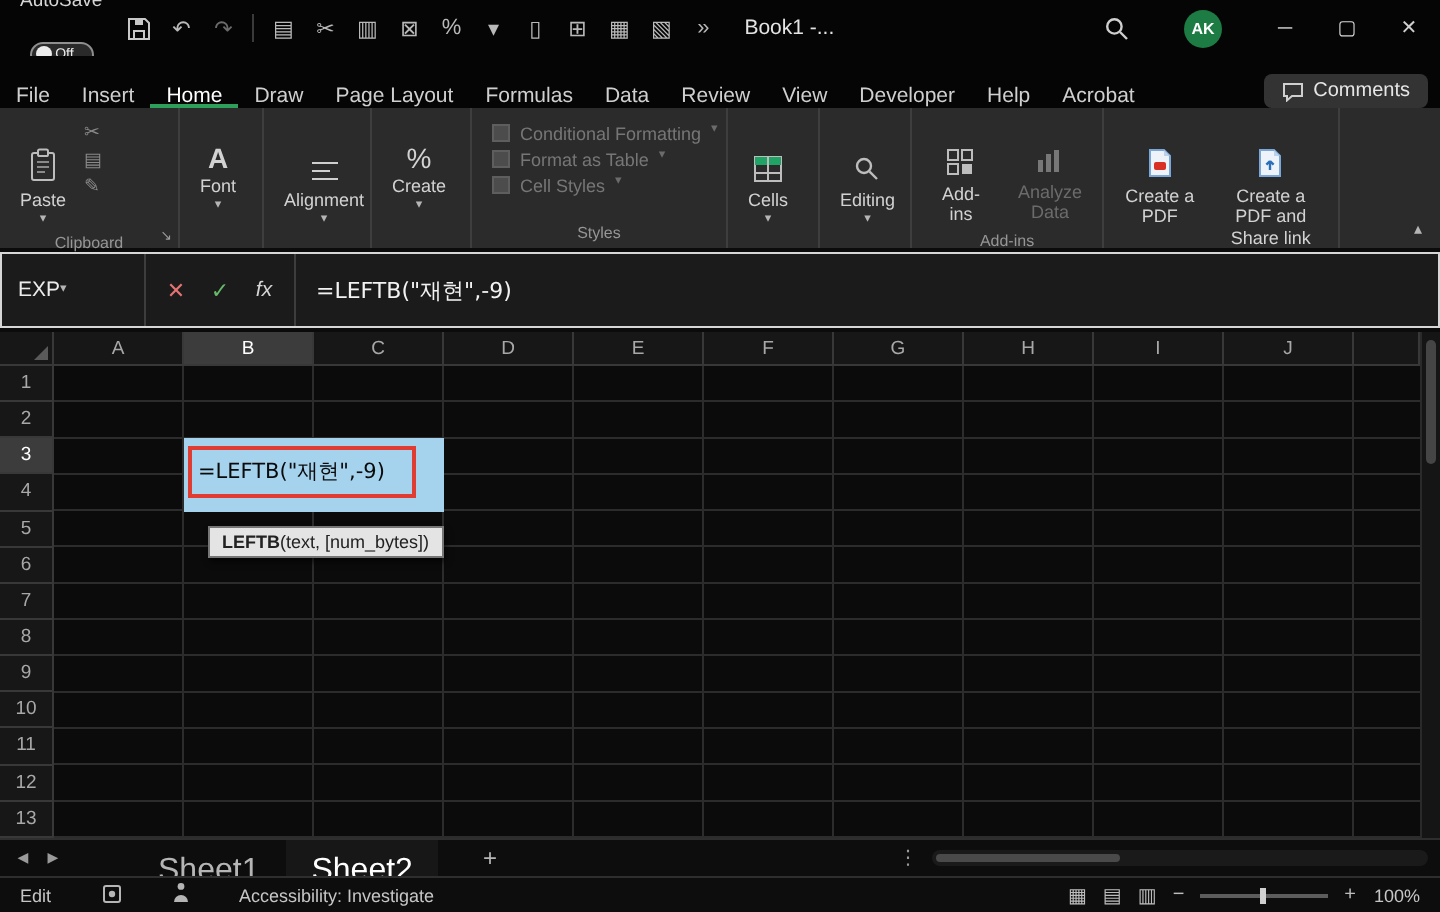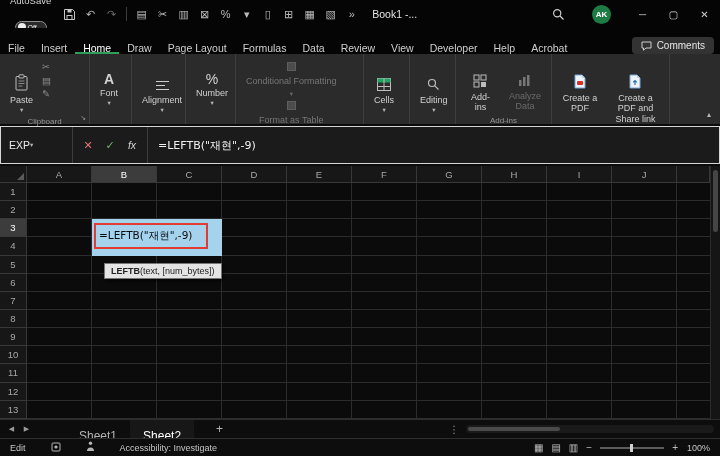--- a/index.html
+++ b/index.html
@@ -38,21 +38,21 @@
   .rbody{flex:1;display:flex;align-items:flex-start;padding:3px 4px 0;}
   .rbody.center{align-items:center;padding-top:0;}
   .glabel{font-size:8px;color:#969696;text-align:center;padding:0 8px 3px;white-space:nowrap;}
   .bigbtn{display:flex;flex-direction:column;align-items:center;gap:2px;padding:3px 6px;font-size:9px;
           color:#d2d2d2;text-align:center;line-height:1.15;white-space:pre-line;}
   .bigbtn .bicon{font-size:14px;line-height:1;}
   .chev{font-size:6.5px;color:#b5b5b5;line-height:1;}
   .ministack{display:flex;flex-direction:column;gap:4px;padding:5px 3px;font-size:9.5px;color:#8a8a8a;line-height:1;}
   .launcher{position:absolute;right:3px;bottom:2px;font-size:7px;color:#9a9a9a;}
   .stylecol{display:flex;flex-direction:column;justify-content:flex-start;gap:3px;padding:5px 6px 0;}
-  .stylerow{display:flex;align-items:center;gap:5px;font-size:9px;color:#767676;white-space:nowrap;flex-direction:column;}
+  .stylerow{display:flex;gap:5px;font-size:9px;color:#767676;white-space:nowrap;}
   .sicon{width:9px;height:9px;background:#4c4c4c;border:1px solid #5e5e5e;flex:0 0 auto;}
   .dis{color:#6b6b6b !important;}
   .rspacer{flex:1 1 auto;position:relative;}
   .collapsebtn{position:absolute;right:9px;bottom:5px;font-size:8px;color:#b5b5b5;}
 
   
   .fbar{position:absolute;top:126px;left:0;right:0;height:38px;background:#1b1b1b;
         border:1px solid #d6d6d6;display:flex;align-items:stretch;}
   .namebox{width:72px;display:flex;align-items:center;padding:0 8px;
            color:#ececec;font-size:10.5px;border-right:1px solid #3d3d3d;}
@@ -93,21 +93,21 @@
   .tooltip .tfb{font-weight:bold;}
   .vscroll{position:absolute;right:0;top:0;bottom:0;width:10px;background:#151515;border-left:1px solid #2a2a2a;}
   .vthumb{position:absolute;left:2px;right:2px;top:4px;height:62px;background:#454545;border-radius:3px;}
 
   
   .tabbar{position:absolute;top:419px;left:0;right:0;height:19px;background:#0d0d0d;
           border-top:1px solid #2e2e2e;display:flex;align-items:stretch;}
   .tnav{font-size:7px;color:#9a9a9a;width:15px;display:flex;align-items:center;justify-content:center;}
   .tnav:first-child{margin-left:4px;}
   .sheettabs{margin-left:32px;display:flex;align-items:stretch;}
-  .sheettab{font-size:12px;color:#b5b5b5;padding:16px 13px;display:flex;align-items:center;}
+  .sheettab{font-size:16px;color:#b5b5b5;padding:16px 13px;display:flex;align-items:center;}
   .sheettab.active{color:#fff;background:#171717;box-shadow:inset 0 -2px 0 #cdcdcd;}
   .addsheet{font-size:12px;color:#b5b5b5;margin-left:22px;display:flex;align-items:center;}
   .tbr{margin-left:auto;display:flex;align-items:center;gap:7px;margin-right:6px;}
   .morev{font-size:10px;color:#9a9a9a;}
   .hscroll{width:248px;height:8px;background:#1a1a1a;border-radius:4px;position:relative;}
   .hthumb{position:absolute;left:2px;top:2px;width:92px;height:4px;background:#4a4a4a;border-radius:2px;}
 
   
   .statusbar{position:absolute;top:438px;left:0;right:0;height:18px;background:#0d0d0d;
              border-top:1px solid #2e2e2e;display:flex;align-items:center;font-size:9px;color:#c6c6c6;}
@@ -242,21 +242,21 @@
           <span>Alignment</span>
           <span class="chev">▾</span>
         </div>
       </div>
     </div>
 
     <div class="rgroup" style="width:50px;">
       <div class="rbody center">
         <div class="bigbtn">
           <span class="bicon">%</span>
-          <span>Number</span>
+          <span>Create</span>
           <span class="chev">▾</span>
         </div>
       </div>
     </div>
 
     <div class="rgroup" style="width:128px;">
       <div class="rbody">
         <div class="stylecol">
           <div class="stylerow">
             <span class="sicon"></span>

